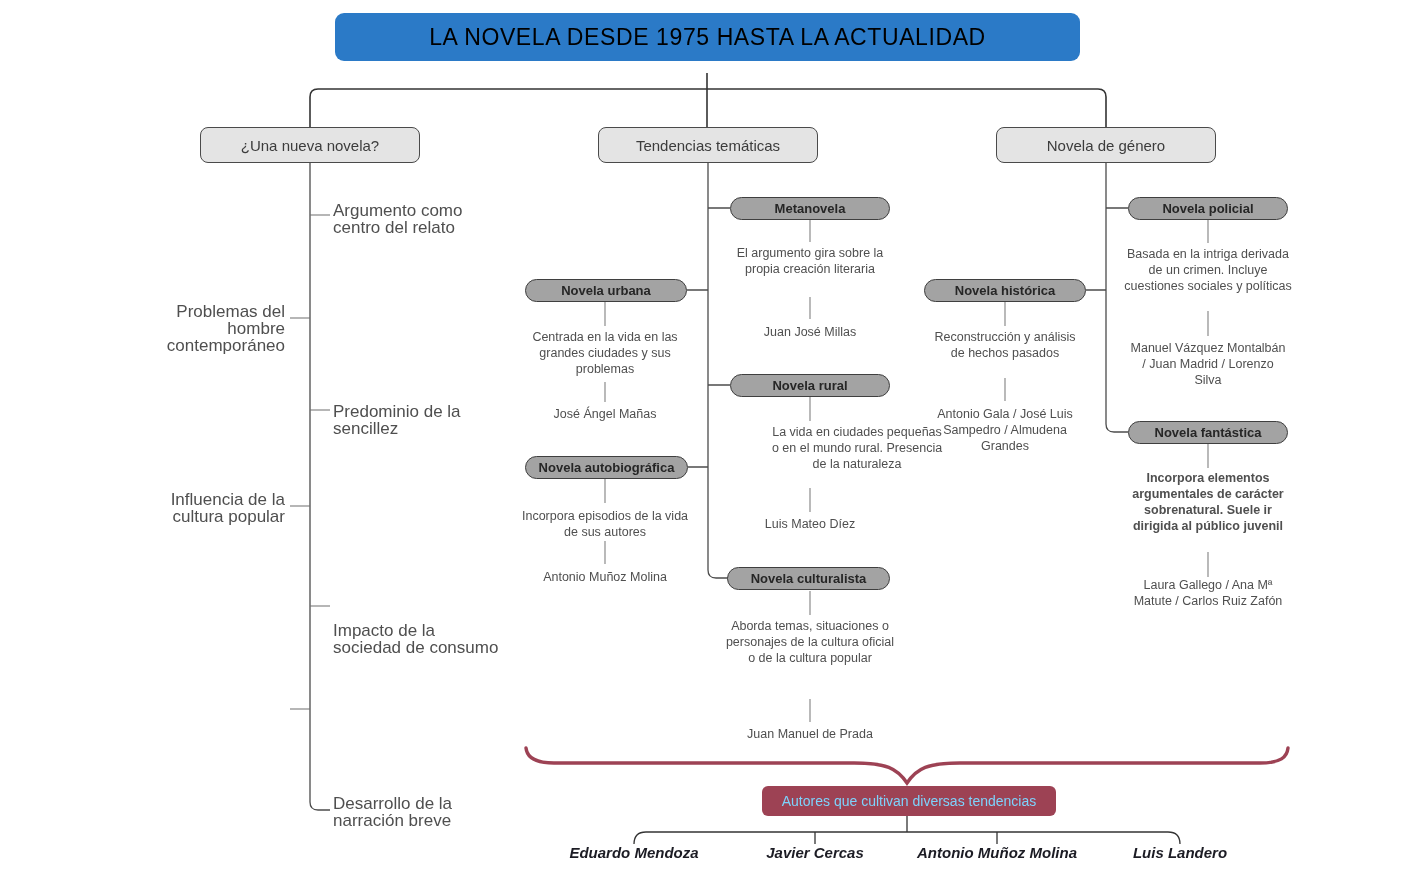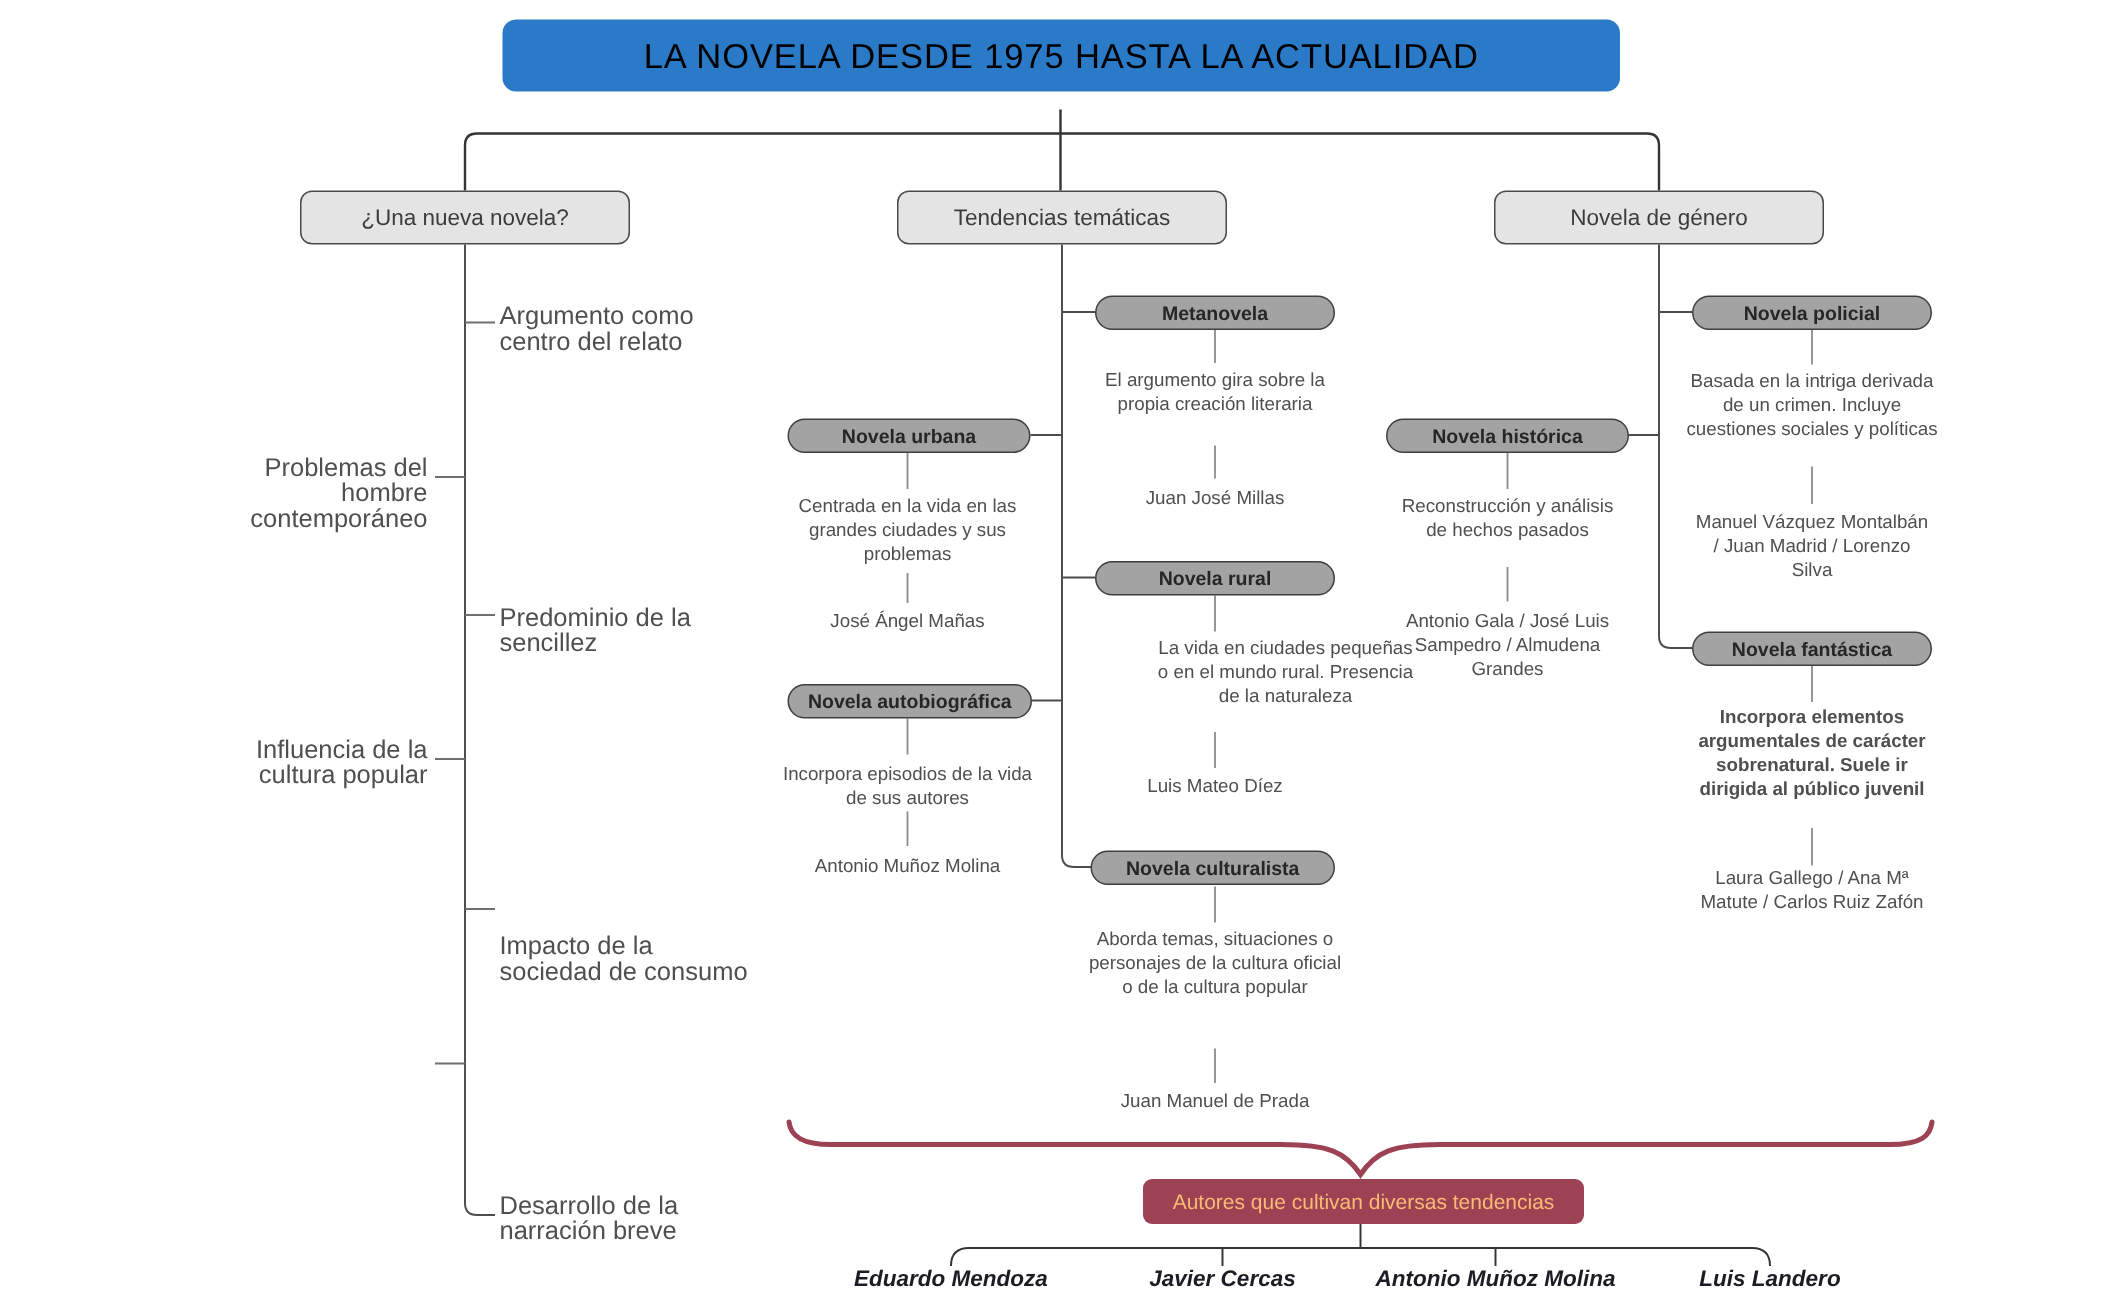--- a/index.html
+++ b/index.html
@@ -40,21 +40,21 @@
   }
   .leftitem {
     position: absolute; color: #4f4f4f; font-size: 17px; line-height: 17px;
     z-index: 2;
   }
   .leftitem.ralign { text-align: right; }
   .footer-box {
     position: absolute; left: 762px; top: 786px; width: 294px; height: 30px;
     background: #9d4254; border-radius: 6px;
     display: flex; align-items: center; justify-content: center;
-    color: #fdba74; font-size: 14px;
+    color: #7dd3fc; font-size: 14px;
     z-index: 2;
   }
   .footer-author {
     position: absolute; top: 844px; height: 20px;
     color: #1c1c24; font-size: 15px; font-weight: bold; text-align: center;
     z-index: 2;
     font-style: italic;
   }
 </style>
 </head>

